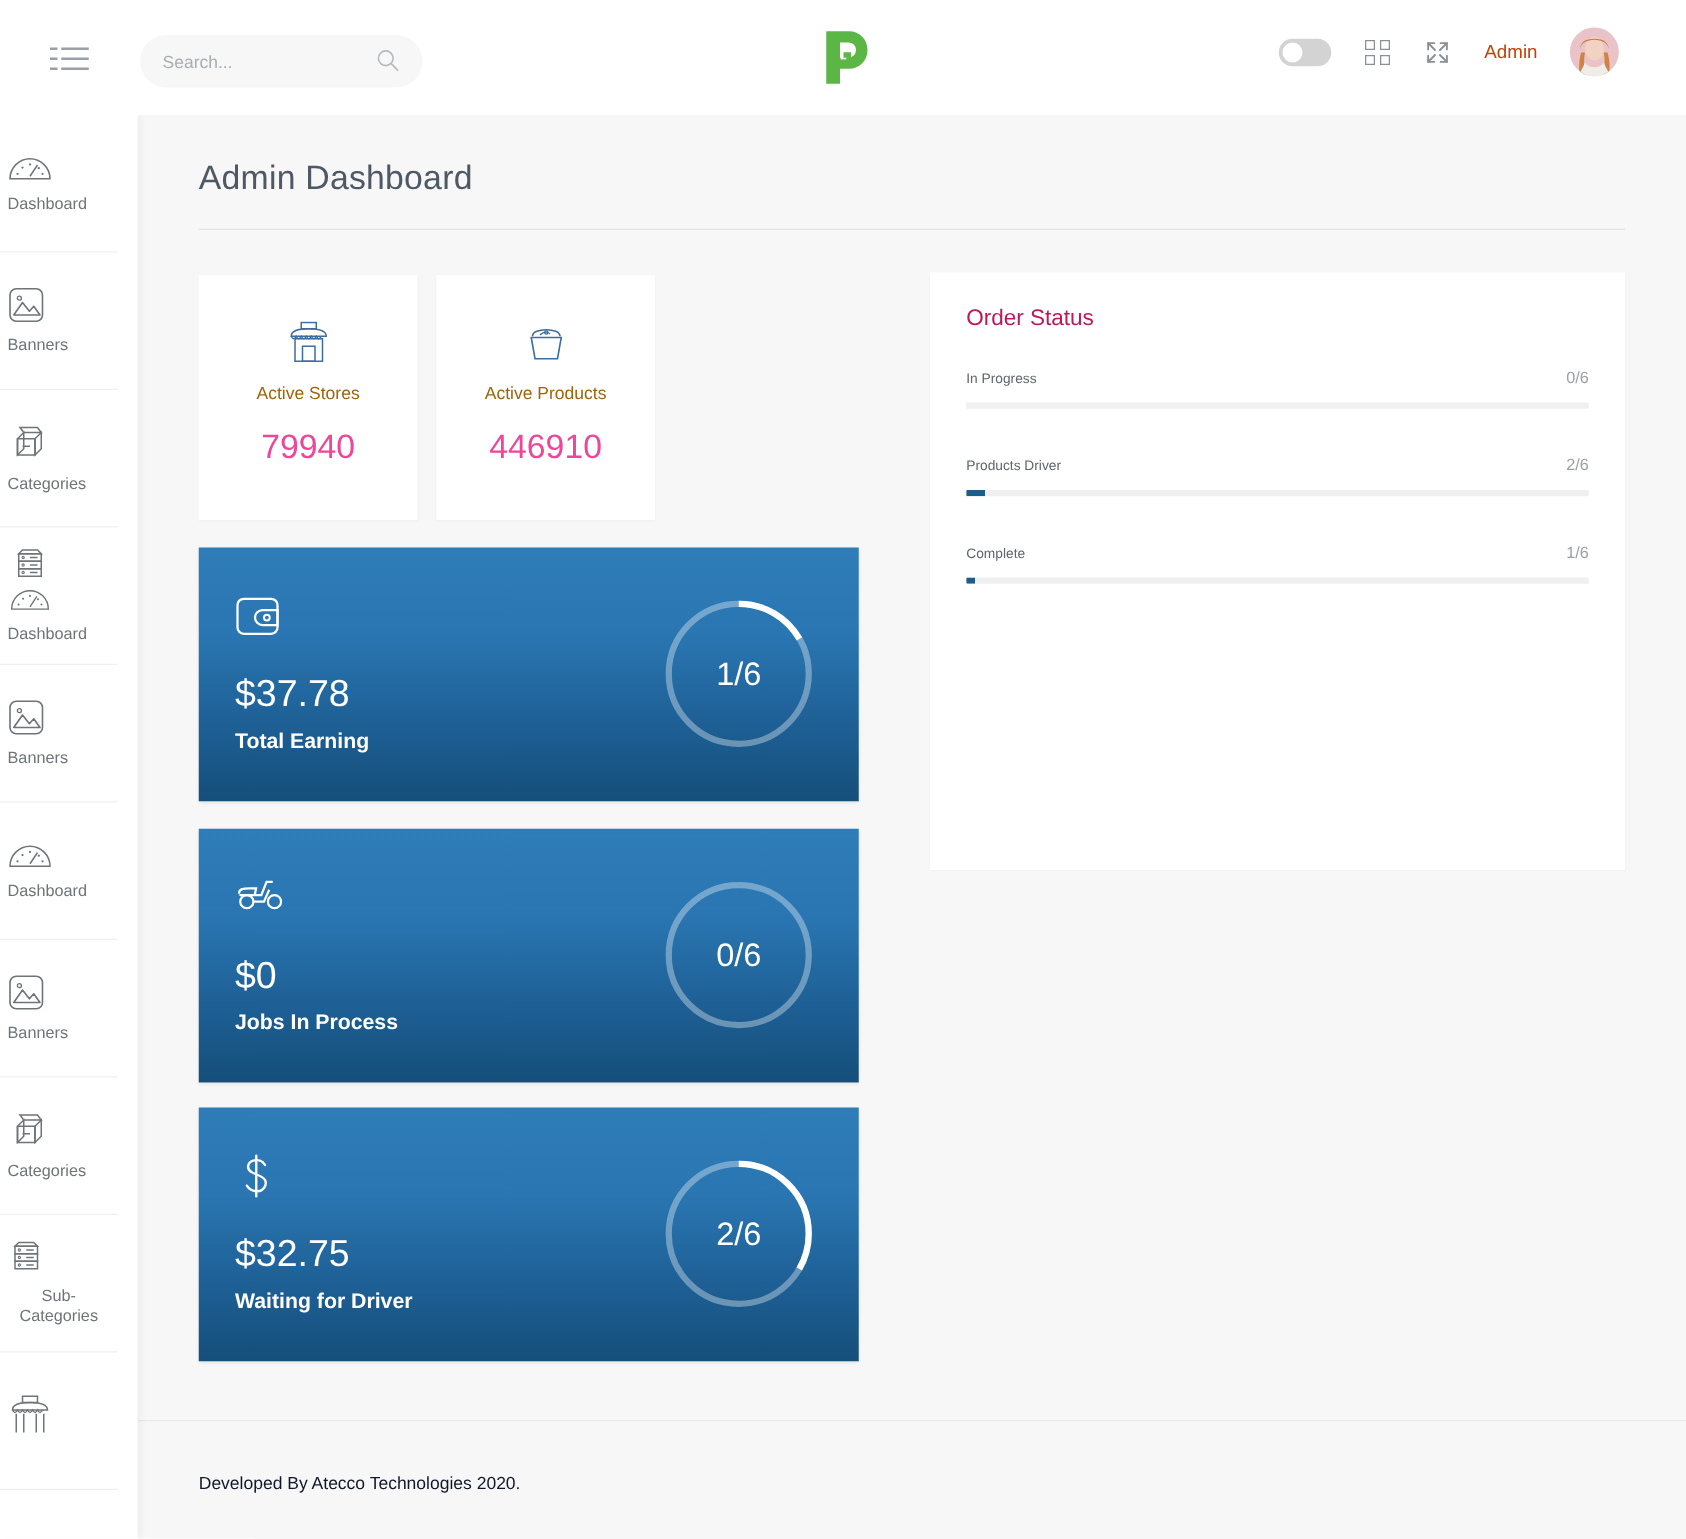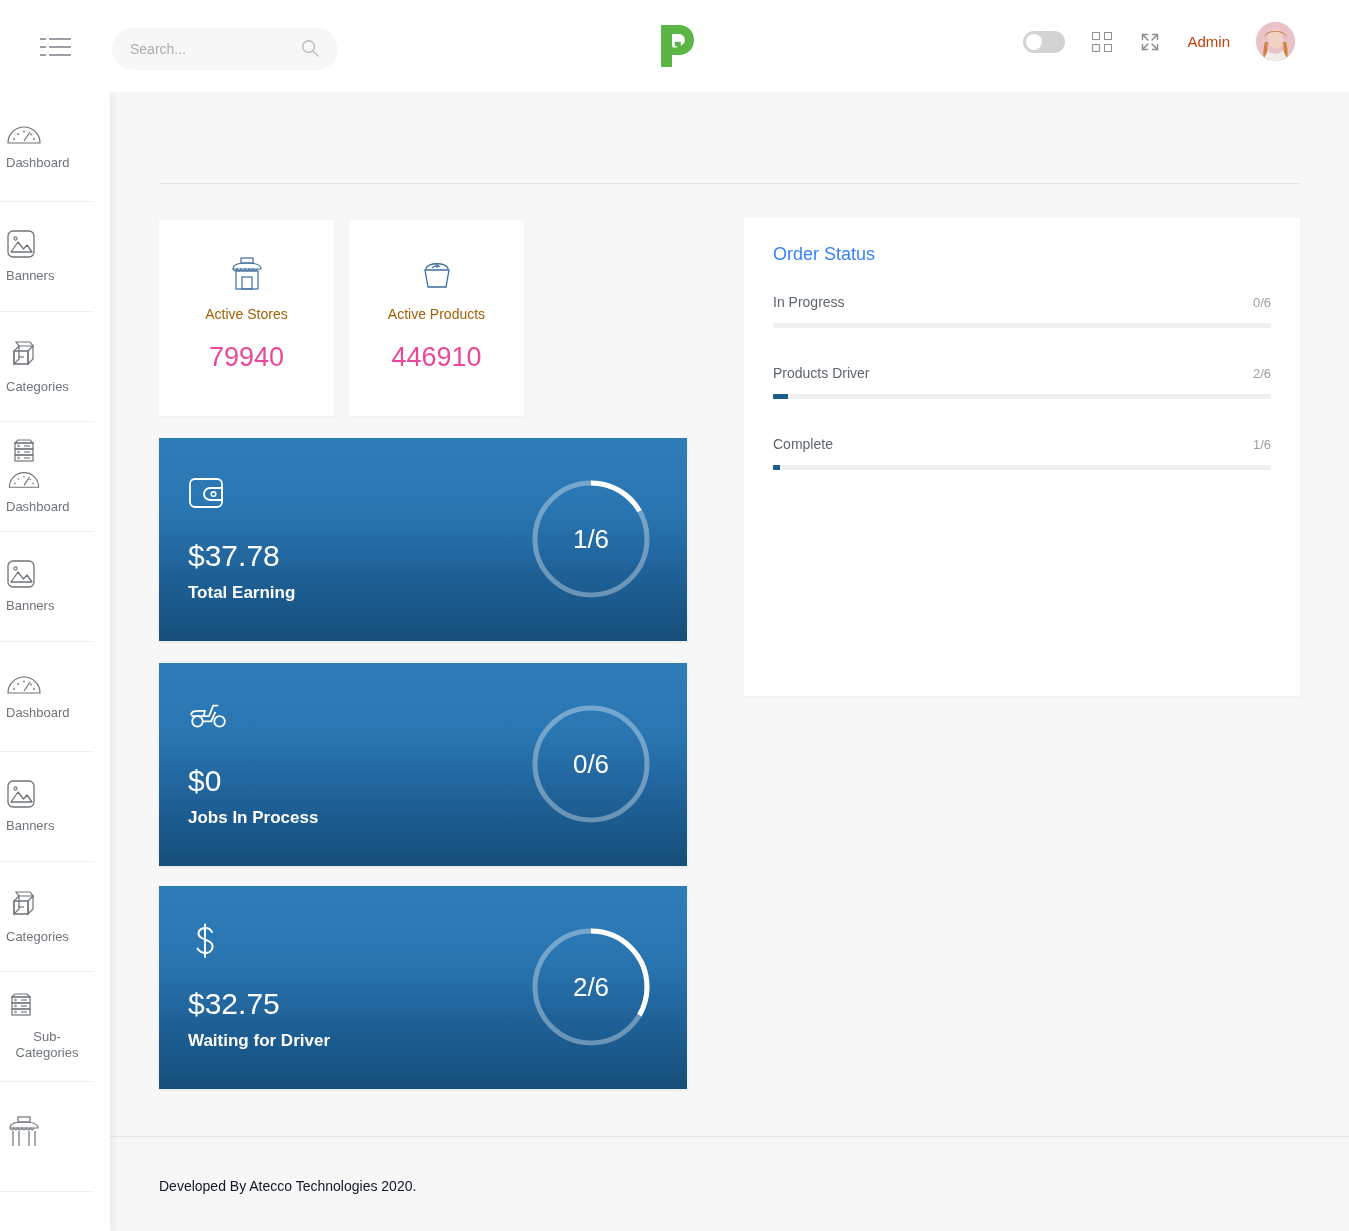--- a/index.html
+++ b/index.html
@@ -135,26 +135,26 @@
 
   
   .order-panel {
     position: absolute; left: 634px; top: 126px;
     width: 556px; height: 478px;
     background: #ffffff;
     box-shadow: 0 1px 2px rgba(0,0,0,0.04);
   }
   .order-title {
     position: absolute; left: 29px; top: 26px;
-    font-size: 18px; color: #3b82f6;
+    font-size: 18px; color: #be185d;
   }
   .order-list { position: absolute; left: 29px; top: 76px; width: 498px; }
   .order-row { margin-bottom: 37px; }
   .order-row-head { display: flex; justify-content: space-between; align-items: baseline; }
-  .order-name { font-size: 14px; color: #5d656d; }
+  .order-name { font-size: 11px; color: #5d656d; }
   .order-count { font-size: 13px; color: #9aa0a6; }
   .order-bar {
     margin-top: 13px; width: 100%; height: 5px;
     background: #f0f0f0; border-radius: 1px; overflow: hidden;
   }
   .order-bar-fill { height: 5px; background: #1b5e8e; }
 
   
   .grad-card {
     position: absolute; left: 49px; width: 528px; height: 203px;
@@ -405,20 +405,21 @@
           <line x1="23" y1="15" x2="23" y2="30" stroke="#6e7479" stroke-width="1.2"></line>
           <line x1="29" y1="15" x2="29" y2="30" stroke="#6e7479" stroke-width="1.2"></line>
         </svg>
       </div>
       <div class="side-label"></div>
     </div>
   </div>
 
   <div class="main">
 
+    <div class="page-title">Admin Dashboard</div>
     <div class="title-rule"></div>
 
     <div class="stat-card" id="stat-0">
       <div class="stat-icon">
         <svg width="36" height="34" viewBox="0 0 36 34">
           <rect x="12" y="1" width="12" height="5" fill="none" stroke="#3d6e9e" stroke-width="1.2"></rect>
           <path d="M4 12 C4 8 8 6 18 6 C28 6 32 8 32 12 Z" fill="none" stroke="#3d6e9e" stroke-width="1.2"></path>
           <path d="M4 12 q2 4 4 0 q2 4 4 0 q2 4 4 0 q2 4 4 0 q2 4 4 0 q2 4 4 0" fill="none" stroke="#3d6e9e" stroke-width="1.1"></path>
           <rect x="7" y="14" width="22" height="18" fill="none" stroke="#3d6e9e" stroke-width="1.2"></rect>
           <rect x="13" y="20" width="10" height="12" fill="none" stroke="#3d6e9e" stroke-width="1.2"></rect>

